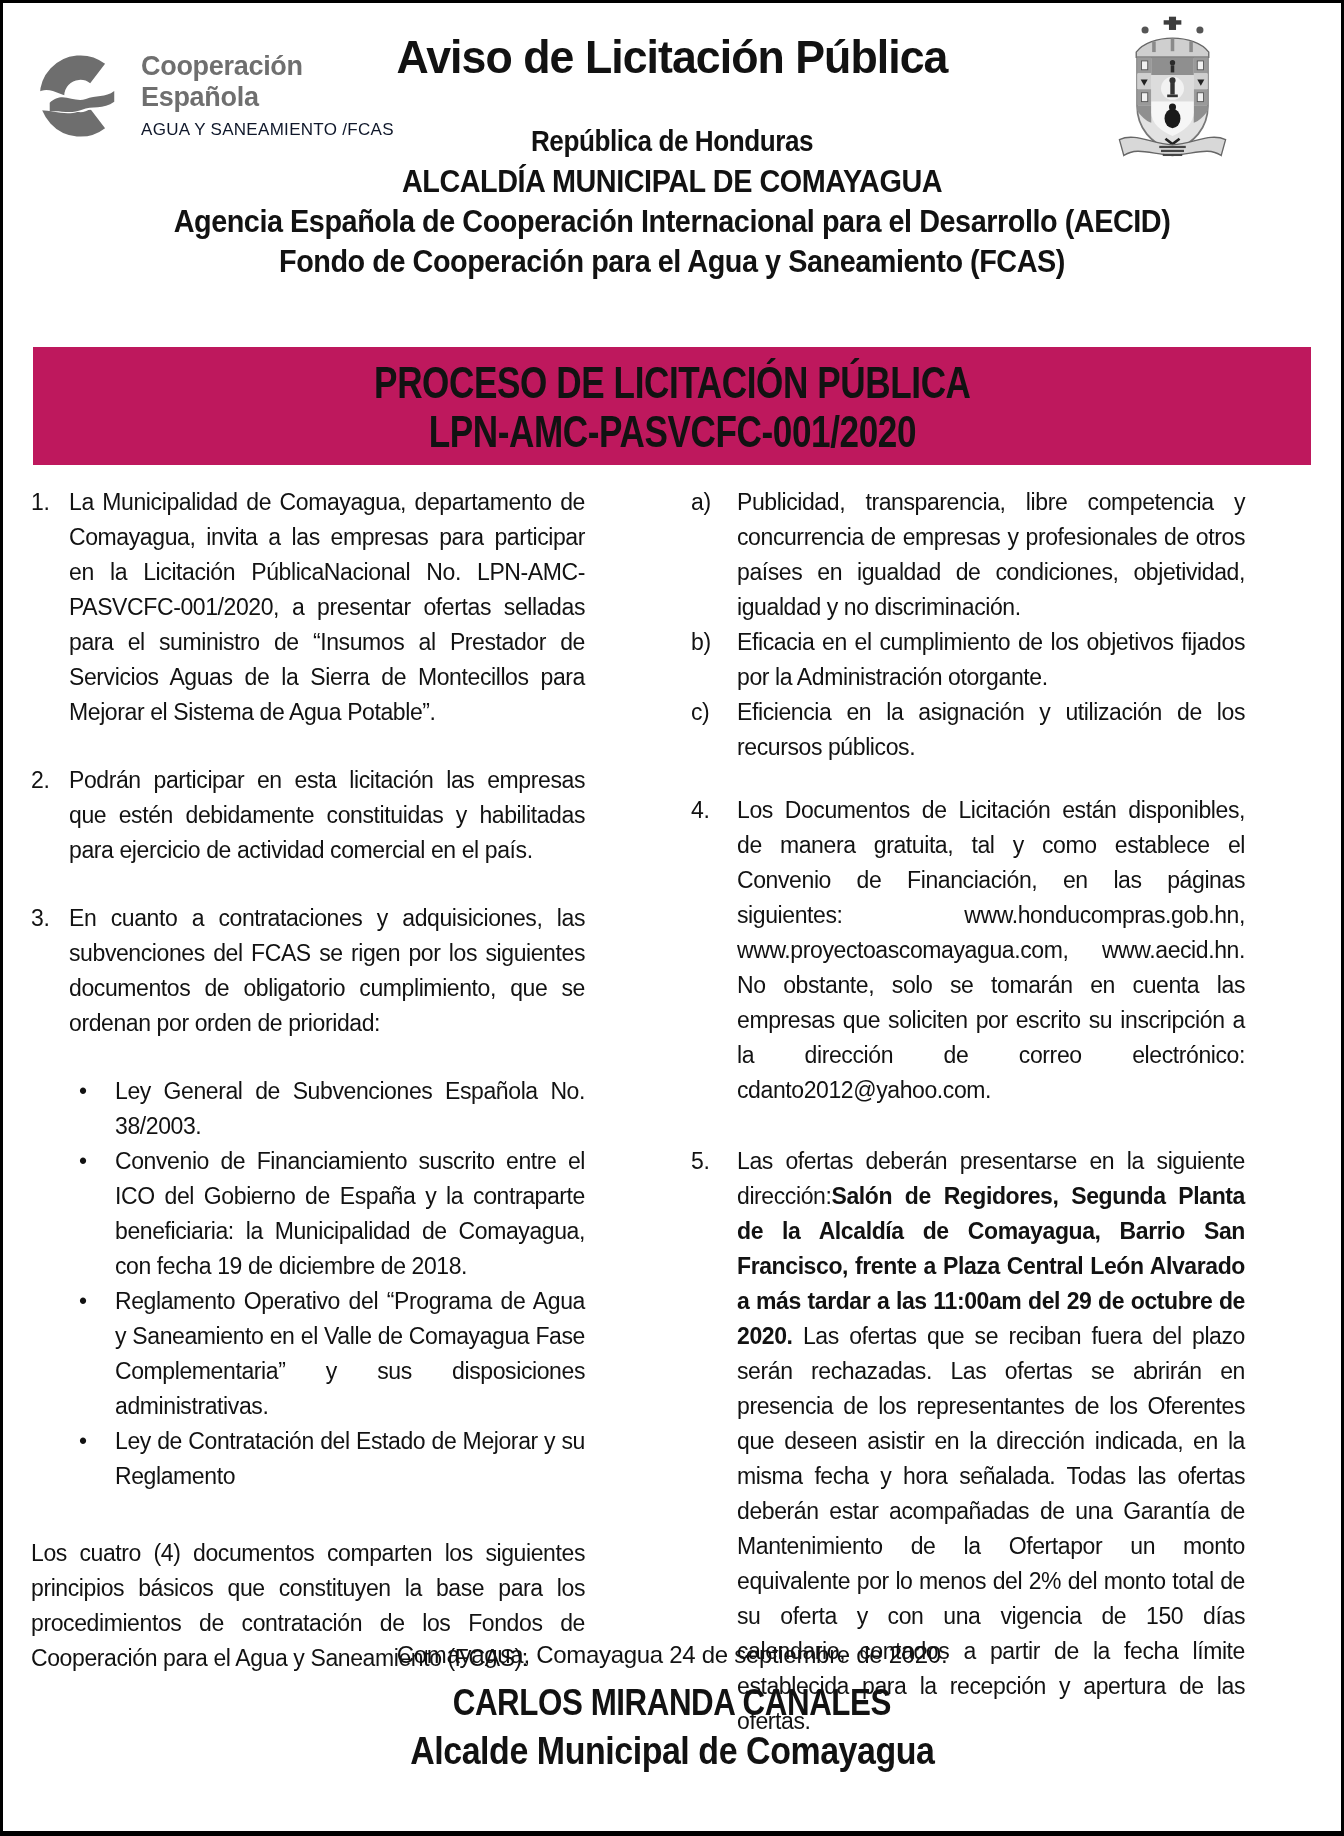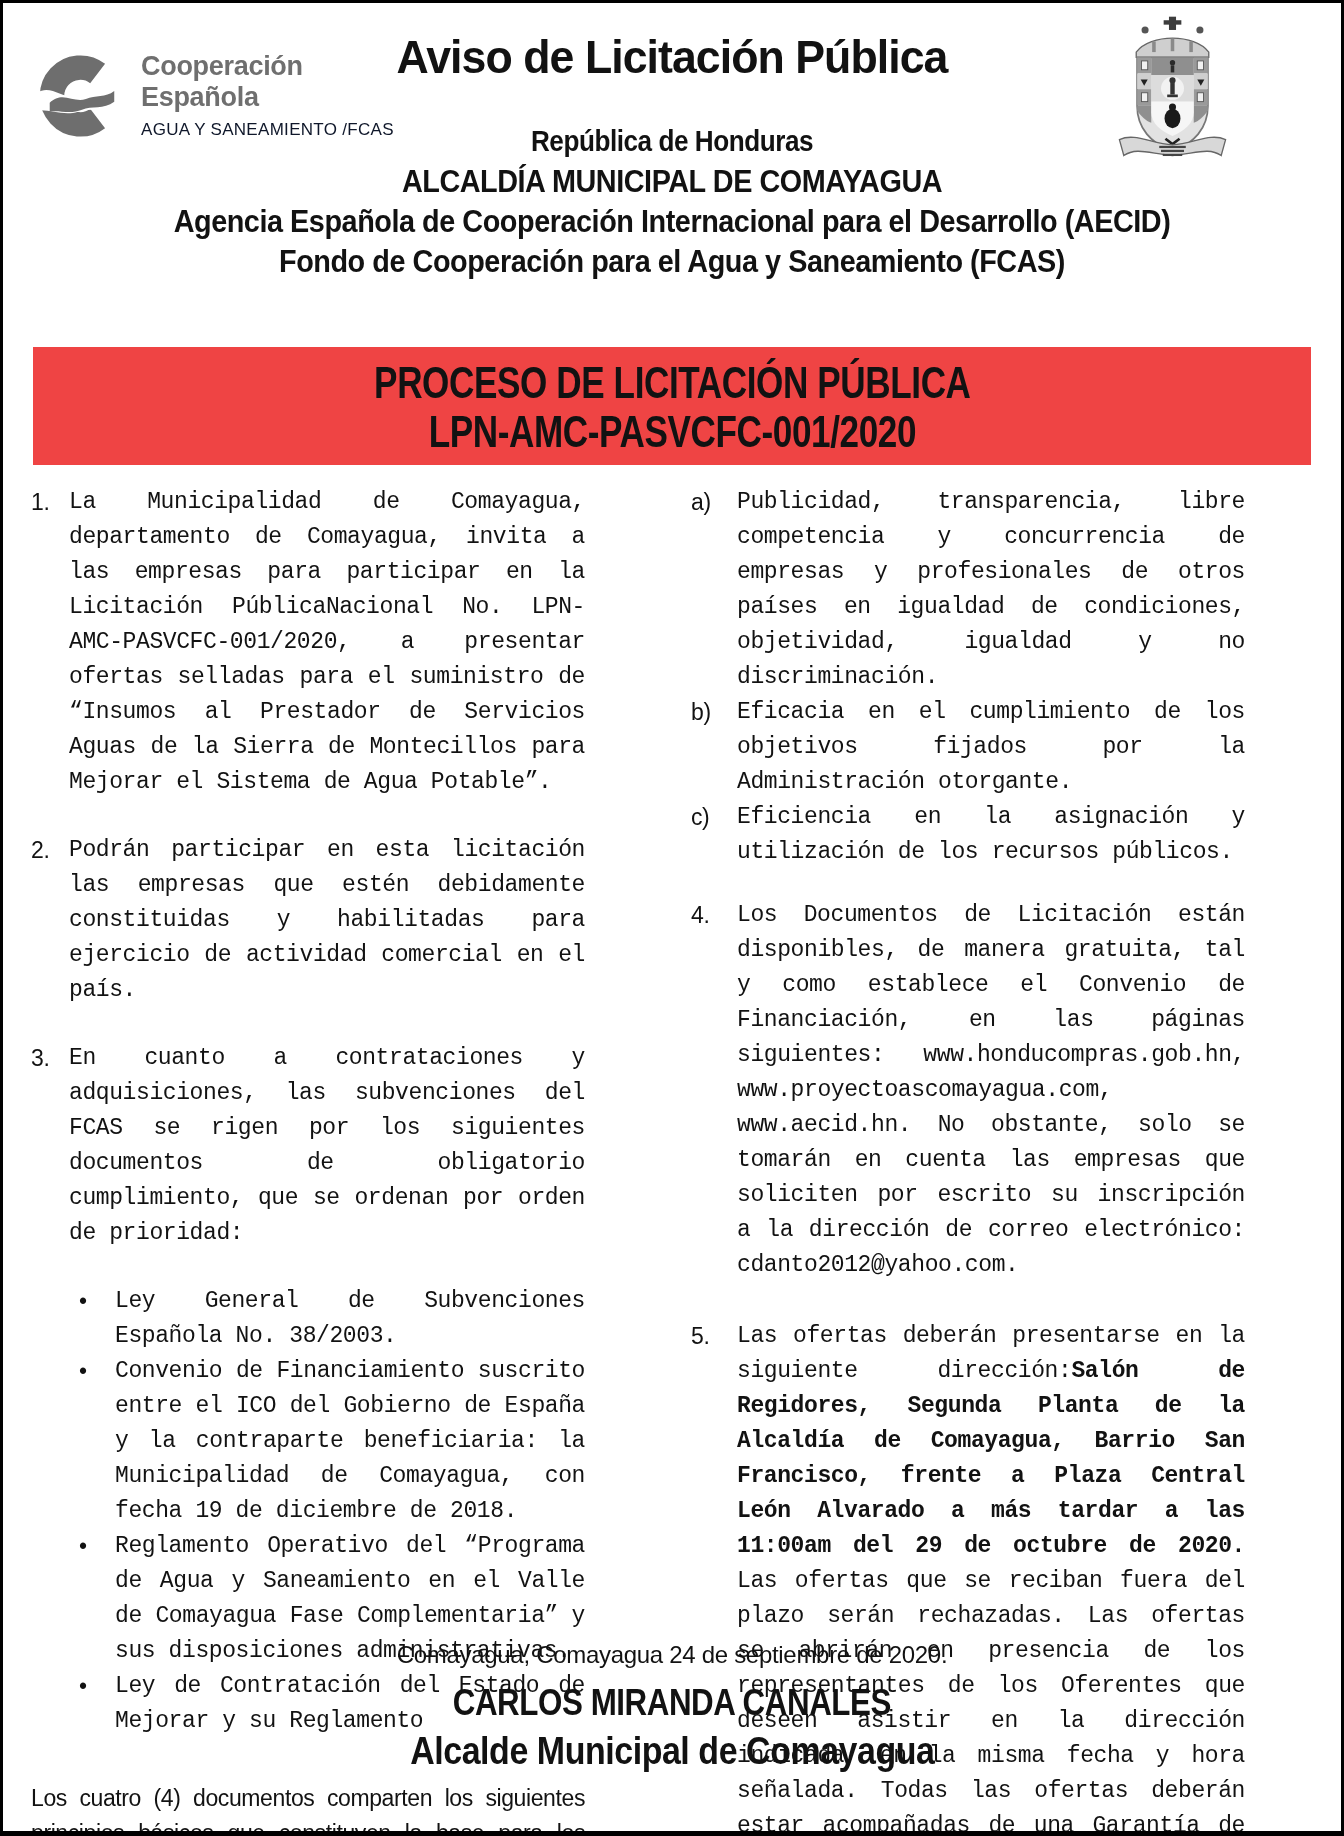--- a/index.html
+++ b/index.html
@@ -23,32 +23,32 @@
     position:absolute;top:118px;left:0;width:100%;text-align:center;font-weight:700;
     letter-spacing:-0.5px;transform:scaleX(0.9);transform-origin:center top;
   }
   .header-lines .hl{line-height:40px;}
   .hl1{font-size:29px;}
   .hl2,.hl3,.hl4{font-size:32px;}
   .coat{position:absolute;left:1112px;top:8px;}
   
   .banner{
     position:absolute;left:30px;right:30px;top:344px;height:118px;
-    background:#ef4444;text-align:center;padding-top:11px;box-sizing:border-box;
+    background:#be185d;text-align:center;padding-top:11px;box-sizing:border-box;
   }
   .banner .bl{font-size:45px;font-weight:700;line-height:49px;}
   .banner .bl>span{display:inline-block;transform:scaleX(0.78);transform-origin:center center;white-space:nowrap;letter-spacing:-0.5px;}
   
   .body-cols{position:absolute;left:28px;top:482px;width:1214px;display:flex;gap:106px;}
   .col{width:554px;font-size:23px;line-height:35px;letter-spacing:-0.4px;}
   .row{display:flex;margin-bottom:33px;}
   .row.tight{margin-bottom:0;}
   .marker{flex:0 0 38px;}
   .marker.wide{flex:0 0 46px;}
-  .itext{flex:1;text-align:justify;font-family:Liberation Mono, monospace;}
+  .itext{flex:1;text-align:justify;}
   .bullets{margin-bottom:42px;}
   .bullets .row{margin-bottom:0;}
   .bullet-mark{flex:0 0 36px;margin-left:48px;}
   .lettered-group{margin-bottom:28px;}
   .item4 .row{margin-bottom:36px;}
   .closing{text-align:justify;}
   .item5-bold{font-weight:700;}
   
   .footer{position:absolute;left:0;top:1638px;width:100%;text-align:center;}
   .f-date{font-size:24px;letter-spacing:-0.3px;}

